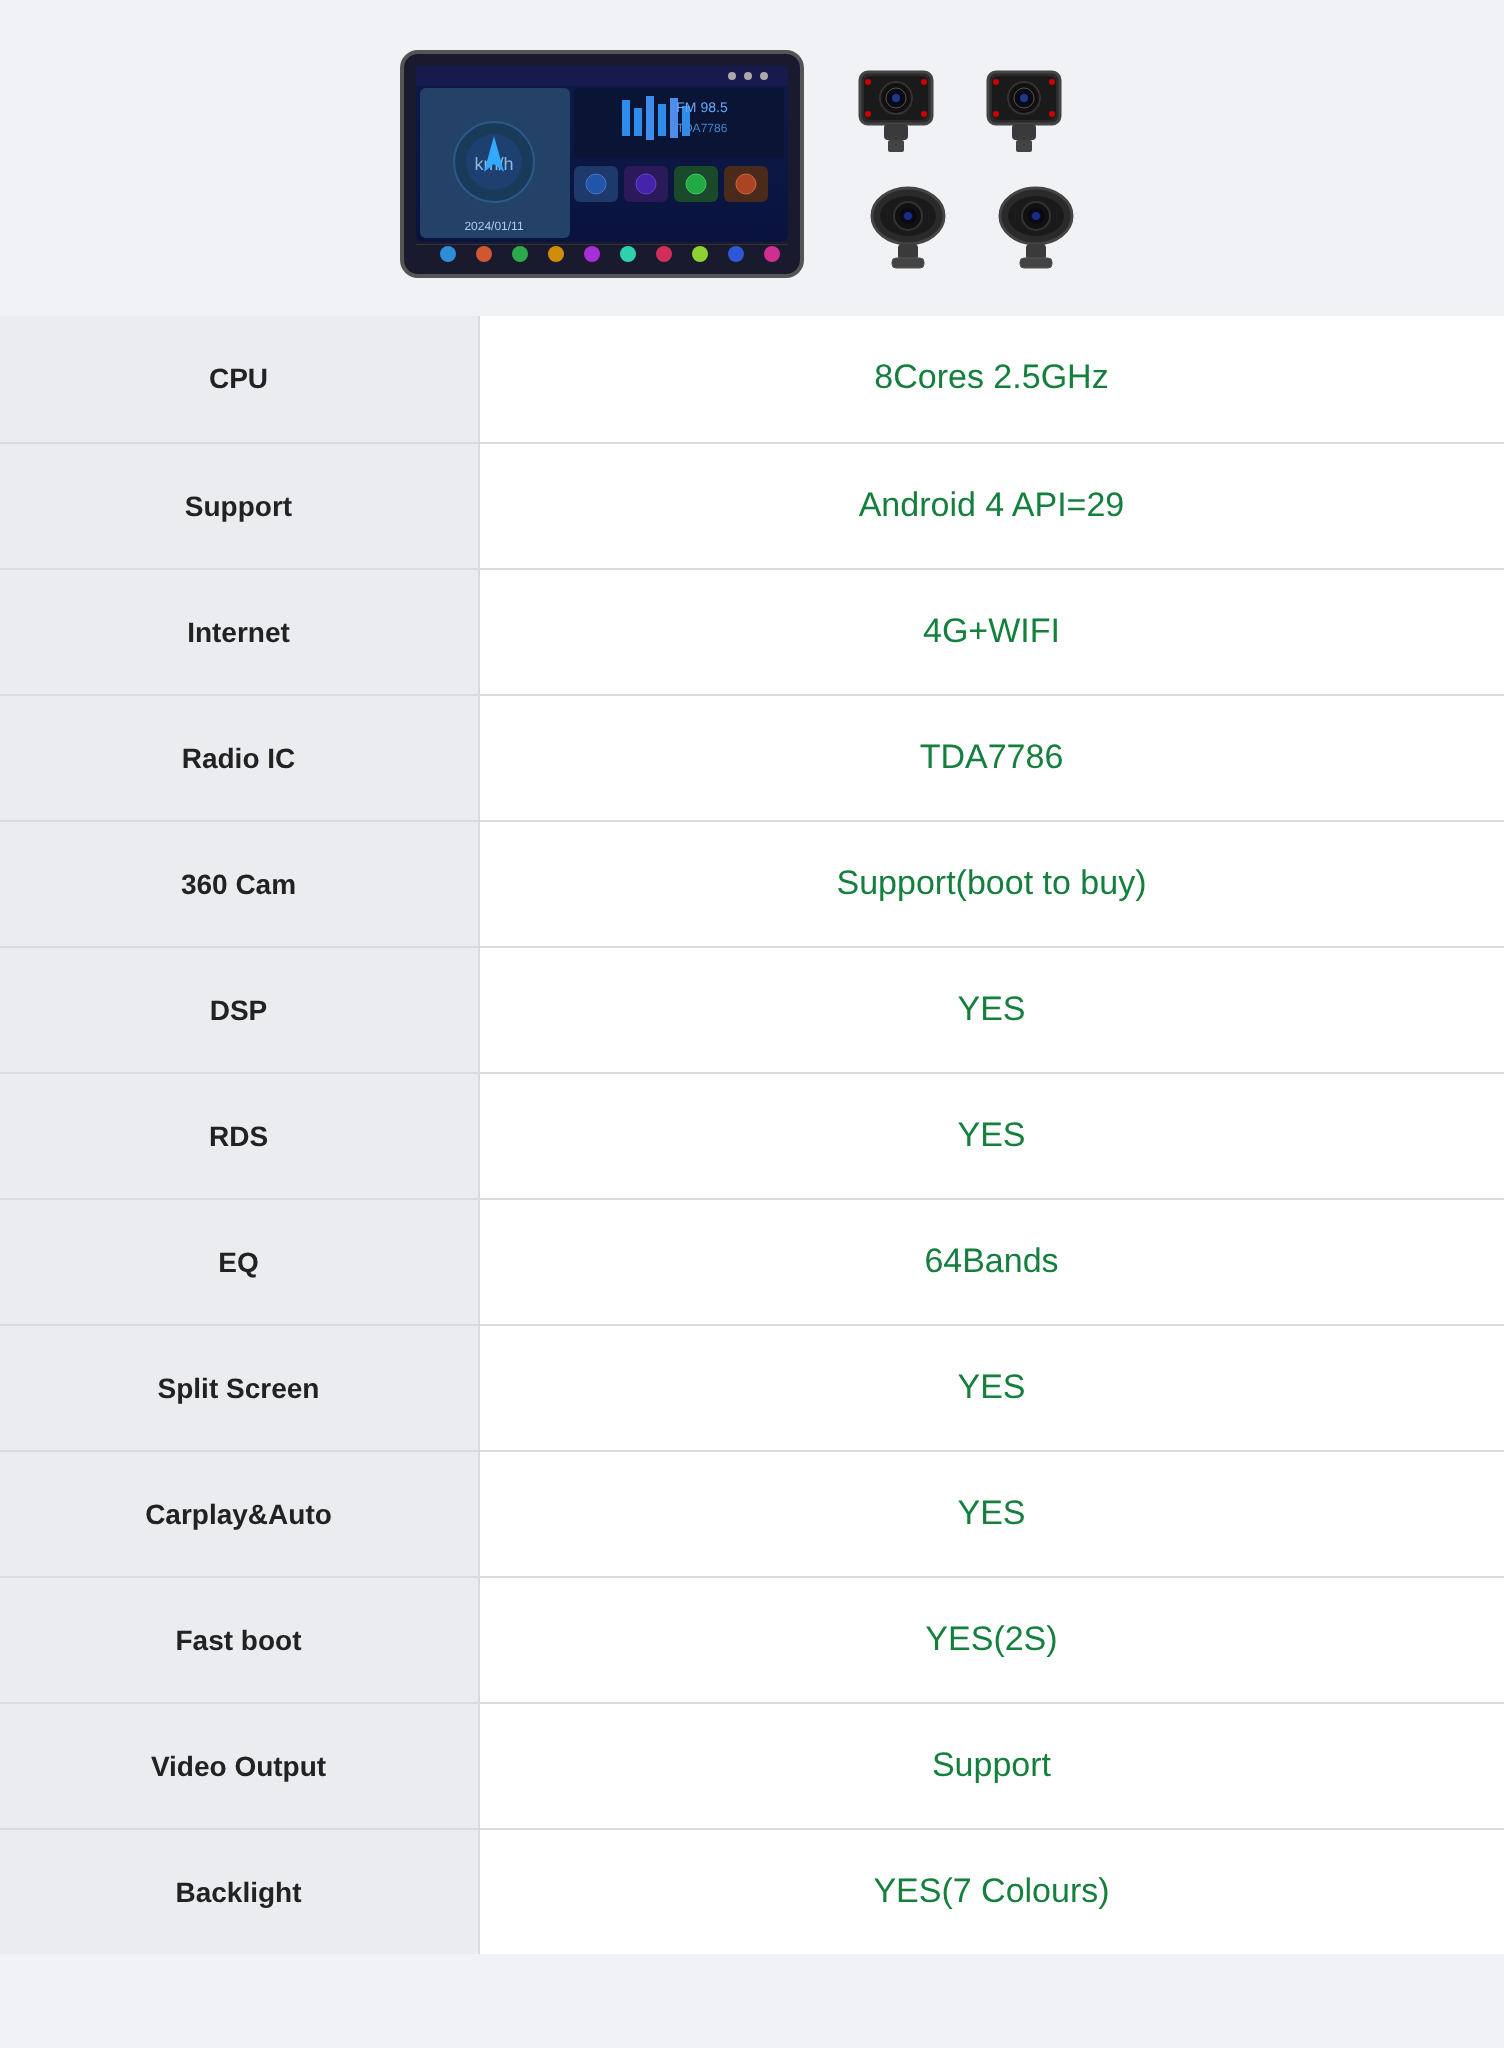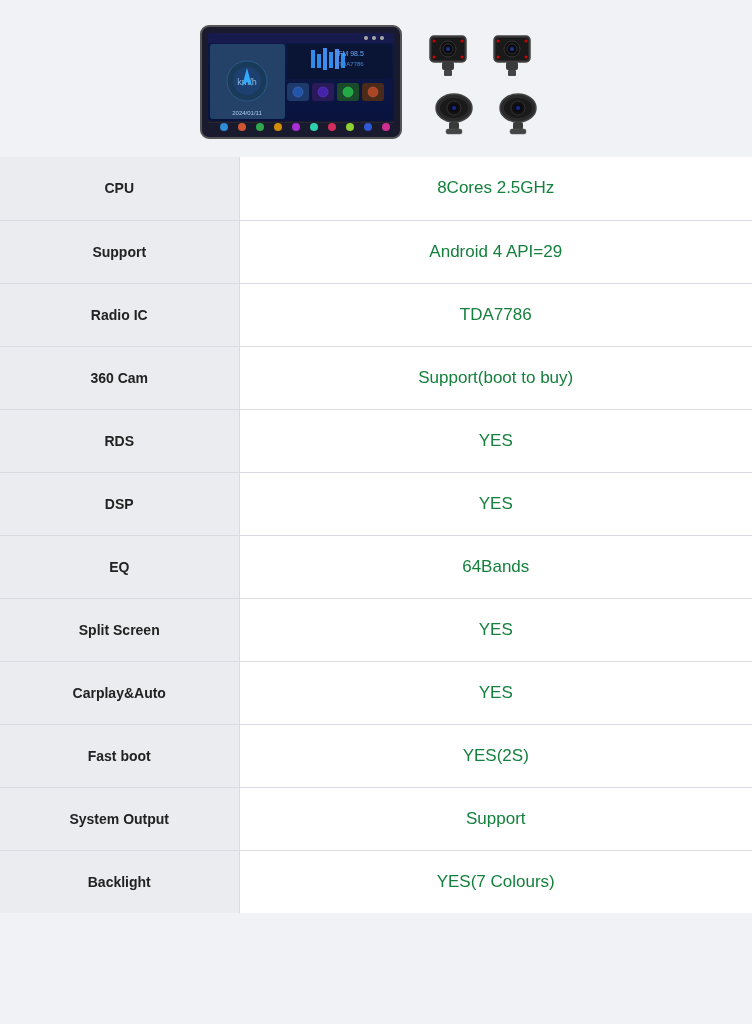--- a/index.html
+++ b/index.html
@@ -218,53 +218,57 @@
     <tbody id="specs-tbody">
     <tr>
           <td class="label-cell">CPU</td>
           <td class="value-cell">8Cores  2.5GHz</td>
         </tr>
         <tr>
           <td class="label-cell">Support</td>
           <td class="value-cell">Android 4  API=29</td>
         </tr>
         <tr>
+          <td class="label-cell">Internet</td>
+          <td class="value-cell">4G+WIFI</td>
+        </tr>
+        <tr>
           <td class="label-cell">Radio IC</td>
           <td class="value-cell">TDA7786</td>
         </tr>
         <tr>
           <td class="label-cell">360 Cam</td>
           <td class="value-cell">Support(boot to buy)</td>
         </tr>
         <tr>
+          <td class="label-cell">DSP</td>
+          <td class="value-cell">YES</td>
+        </tr>
+        <tr>
           <td class="label-cell">RDS</td>
-          <td class="value-cell">YES</td>
-        </tr>
-        <tr>
-          <td class="label-cell">DSP</td>
           <td class="value-cell">YES</td>
         </tr>
         <tr>
           <td class="label-cell">EQ</td>
           <td class="value-cell">64Bands</td>
         </tr>
         <tr>
           <td class="label-cell">Split Screen</td>
           <td class="value-cell">YES</td>
         </tr>
         <tr>
           <td class="label-cell">Carplay&amp;Auto</td>
           <td class="value-cell">YES</td>
         </tr>
         <tr>
           <td class="label-cell">Fast boot</td>
           <td class="value-cell">YES(2S)</td>
         </tr>
         <tr>
-          <td class="label-cell">System Output</td>
+          <td class="label-cell">Video Output</td>
           <td class="value-cell">Support</td>
         </tr>
         <tr>
           <td class="label-cell">Backlight</td>
           <td class="value-cell">YES(7 Colours)</td>
         </tr>
       </tbody>
   </table>
 
 </div>

